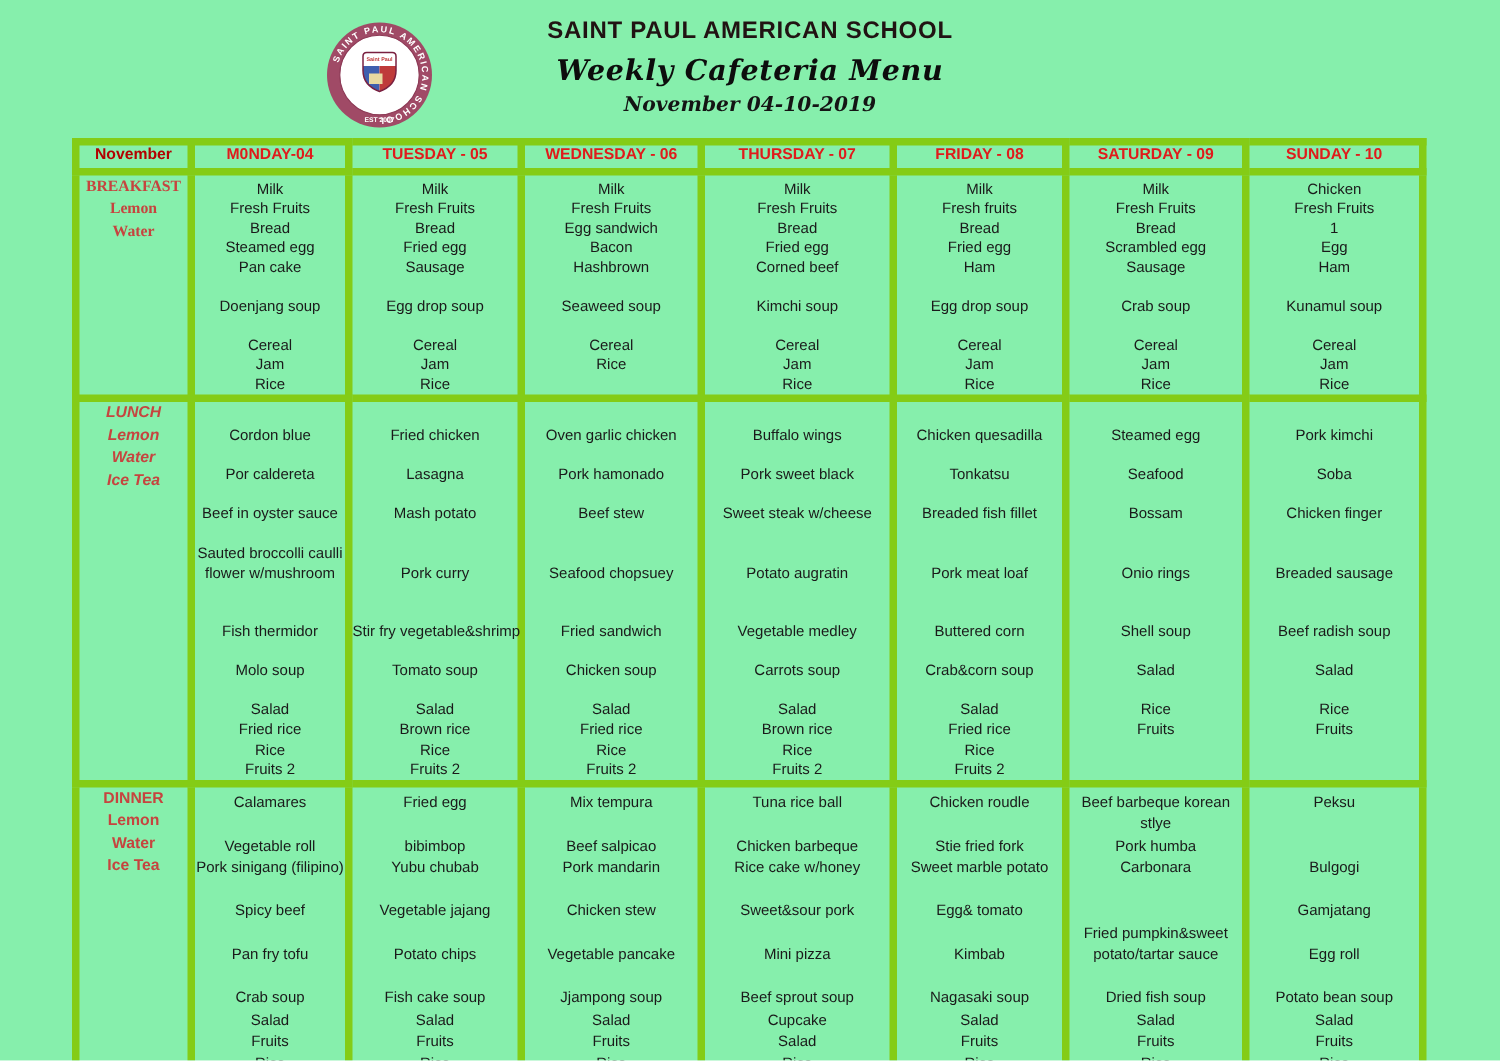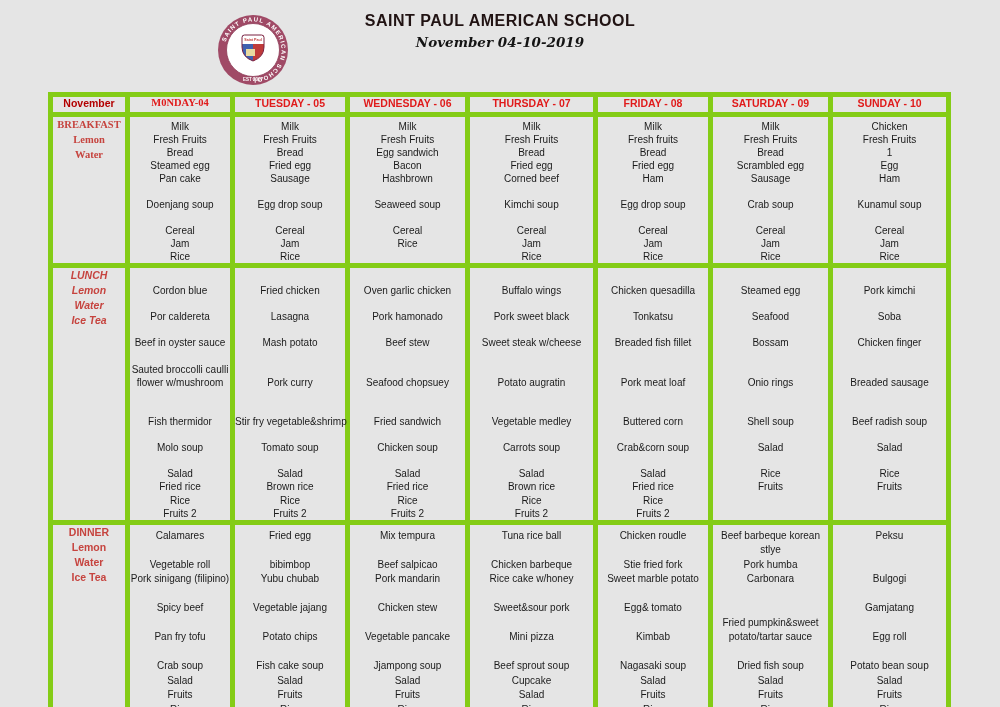--- a/index.html
+++ b/index.html
@@ -1,16 +1,16 @@
 <!DOCTYPE html>
 <html><head>
 <meta charset="utf-8">
 <style>
   html,body{margin:0;padding:0;background:#fff;}
-  .page{position:relative;width:1000px;height:707px;background:#e5e5e5;overflow:hidden;
+  .page{position:relative;width:1000px;height:707px;background:#86efac;overflow:hidden;
         font-family:"Liberation Sans",sans-serif;color:#1a1a1a;}
   
   .page-header{position:absolute;left:0;top:12px;width:1000px;text-align:center;}
   .school-name{font-size:16px;font-weight:bold;letter-spacing:.5px;color:#211313;}
   .menu-title{font-family:"DejaVu Serif",serif;font-style:italic;font-weight:bold;
               font-size:19px;color:#0d0d0d;margin-top:6px;letter-spacing:.5px;}
   .menu-date{font-family:"DejaVu Serif",serif;font-style:italic;font-weight:bold;
              font-size:13.5px;color:#141414;margin-top:4px;}
   .logo{position:absolute;left:216px;top:13px;width:74px;height:74px;}
   
@@ -33,20 +33,21 @@
   tr.sec-dinner td.day-cell{padding-top:4px;}
   tr.sec-dinner .line{height:14.5px;line-height:14.5px;}
 </style>
 </head>
 <body>
 
 <div class="page">
 
   <div class="page-header">
     <div class="school-name">SAINT PAUL AMERICAN SCHOOL</div>
+    <div class="menu-title">Weekly Cafeteria Menu</div>
     <div class="menu-date">November 04-10-2019</div>
   </div>
 
   <svg class="logo" viewBox="0 0 74 74">
     <circle cx="37" cy="37" r="35" fill="#a04a66"></circle>
     <circle cx="37" cy="37" r="26.5" fill="#ffffff" stroke="#8d3a56" stroke-width="0.8"></circle>
     <defs>
       <path id="ringPath" d="M 8.5,37 A 28.5,28.5 0 1 1 65.5,37 A 28.5,28.5 0 1 1 8.5,37"></path>
       <clipPath id="shieldClip">
         <path d="M37,22 L28.5,22 Q26,22 26,24.5 L26,34 Q26,44 37,48 Q48,44 48,34 L48,24.5 Q48,22 45.5,22 Z"></path>
@@ -73,21 +74,21 @@
         <col style="width:115px">
         <col style="width:120px">
       <col style="width:128px">
         <col style="width:115px">
         <col style="width:120px">
         <col style="width:118px">
     </colgroup>
     <thead>
       <tr id="header-row">
           <th class="c-month" style="color: rgb(179, 0, 0);">November</th>
-          <th class="c-day" style="color: rgb(224, 27, 27); font-family: Liberation Serif, serif;">M0NDAY-04</th>
+          <th class="c-day" style="color: rgb(224, 27, 27);">M0NDAY-04</th>
           <th class="c-day" style="color: rgb(224, 27, 27);">TUESDAY - 05</th>
           <th class="c-day" style="color: rgb(224, 27, 27);">WEDNESDAY - 06</th>
           <th class="c-day" style="color: rgb(224, 27, 27);">THURSDAY - 07</th>
           <th class="c-day" style="color: rgb(224, 27, 27);">FRIDAY - 08</th>
           <th class="c-day" style="color: rgb(224, 27, 27);">SATURDAY - 09</th>
           <th class="c-day" style="color: rgb(224, 27, 27);">SUNDAY - 10</th>
         </tr>
     </thead>
     <tbody id="menu-body">
         <tr class="sec-breakfast">

